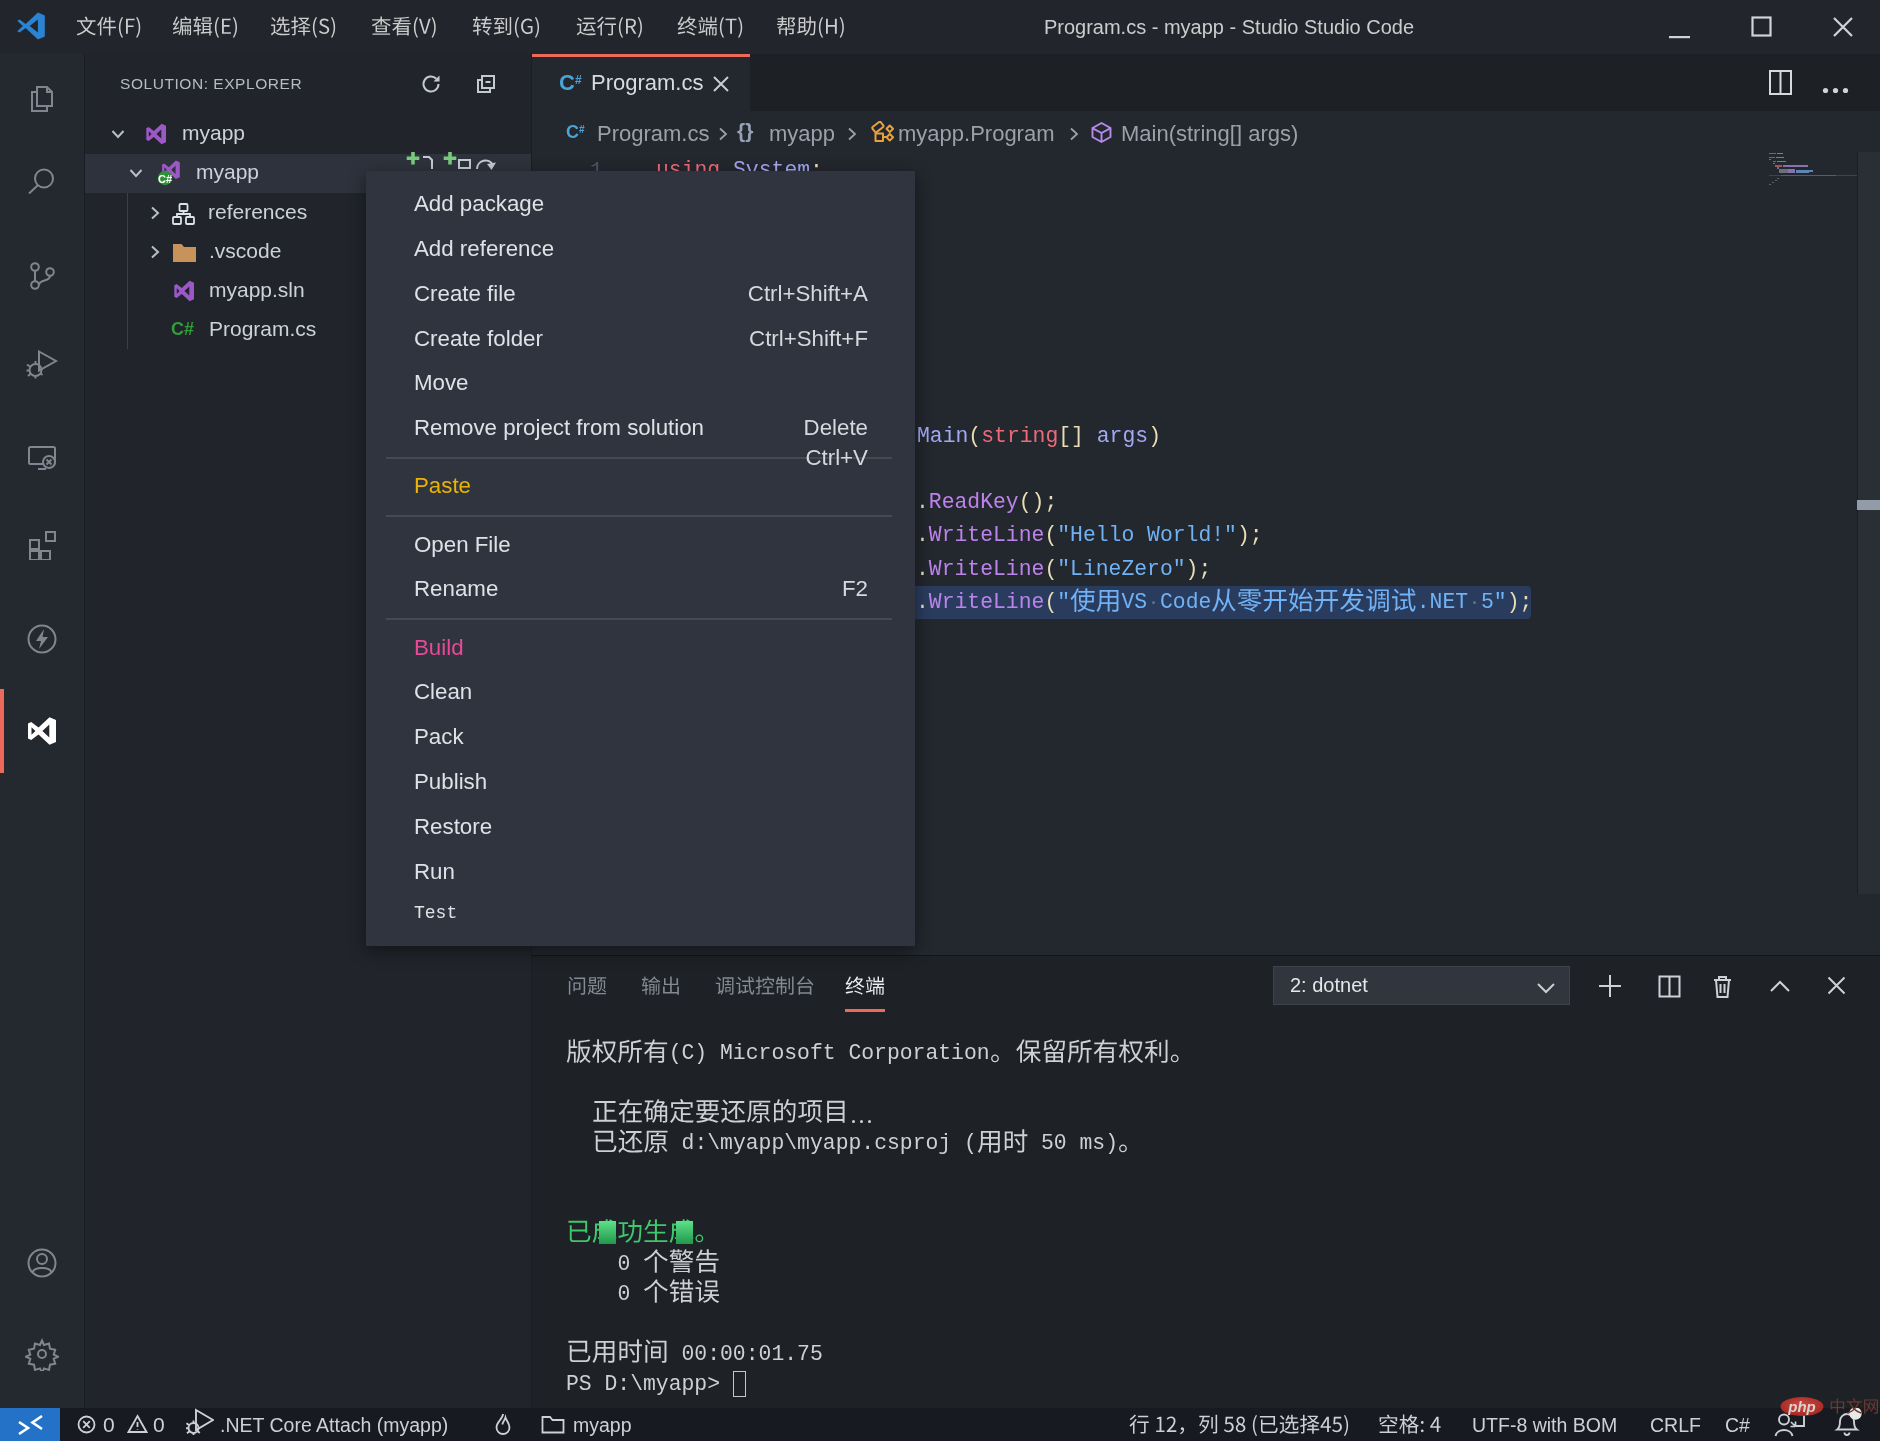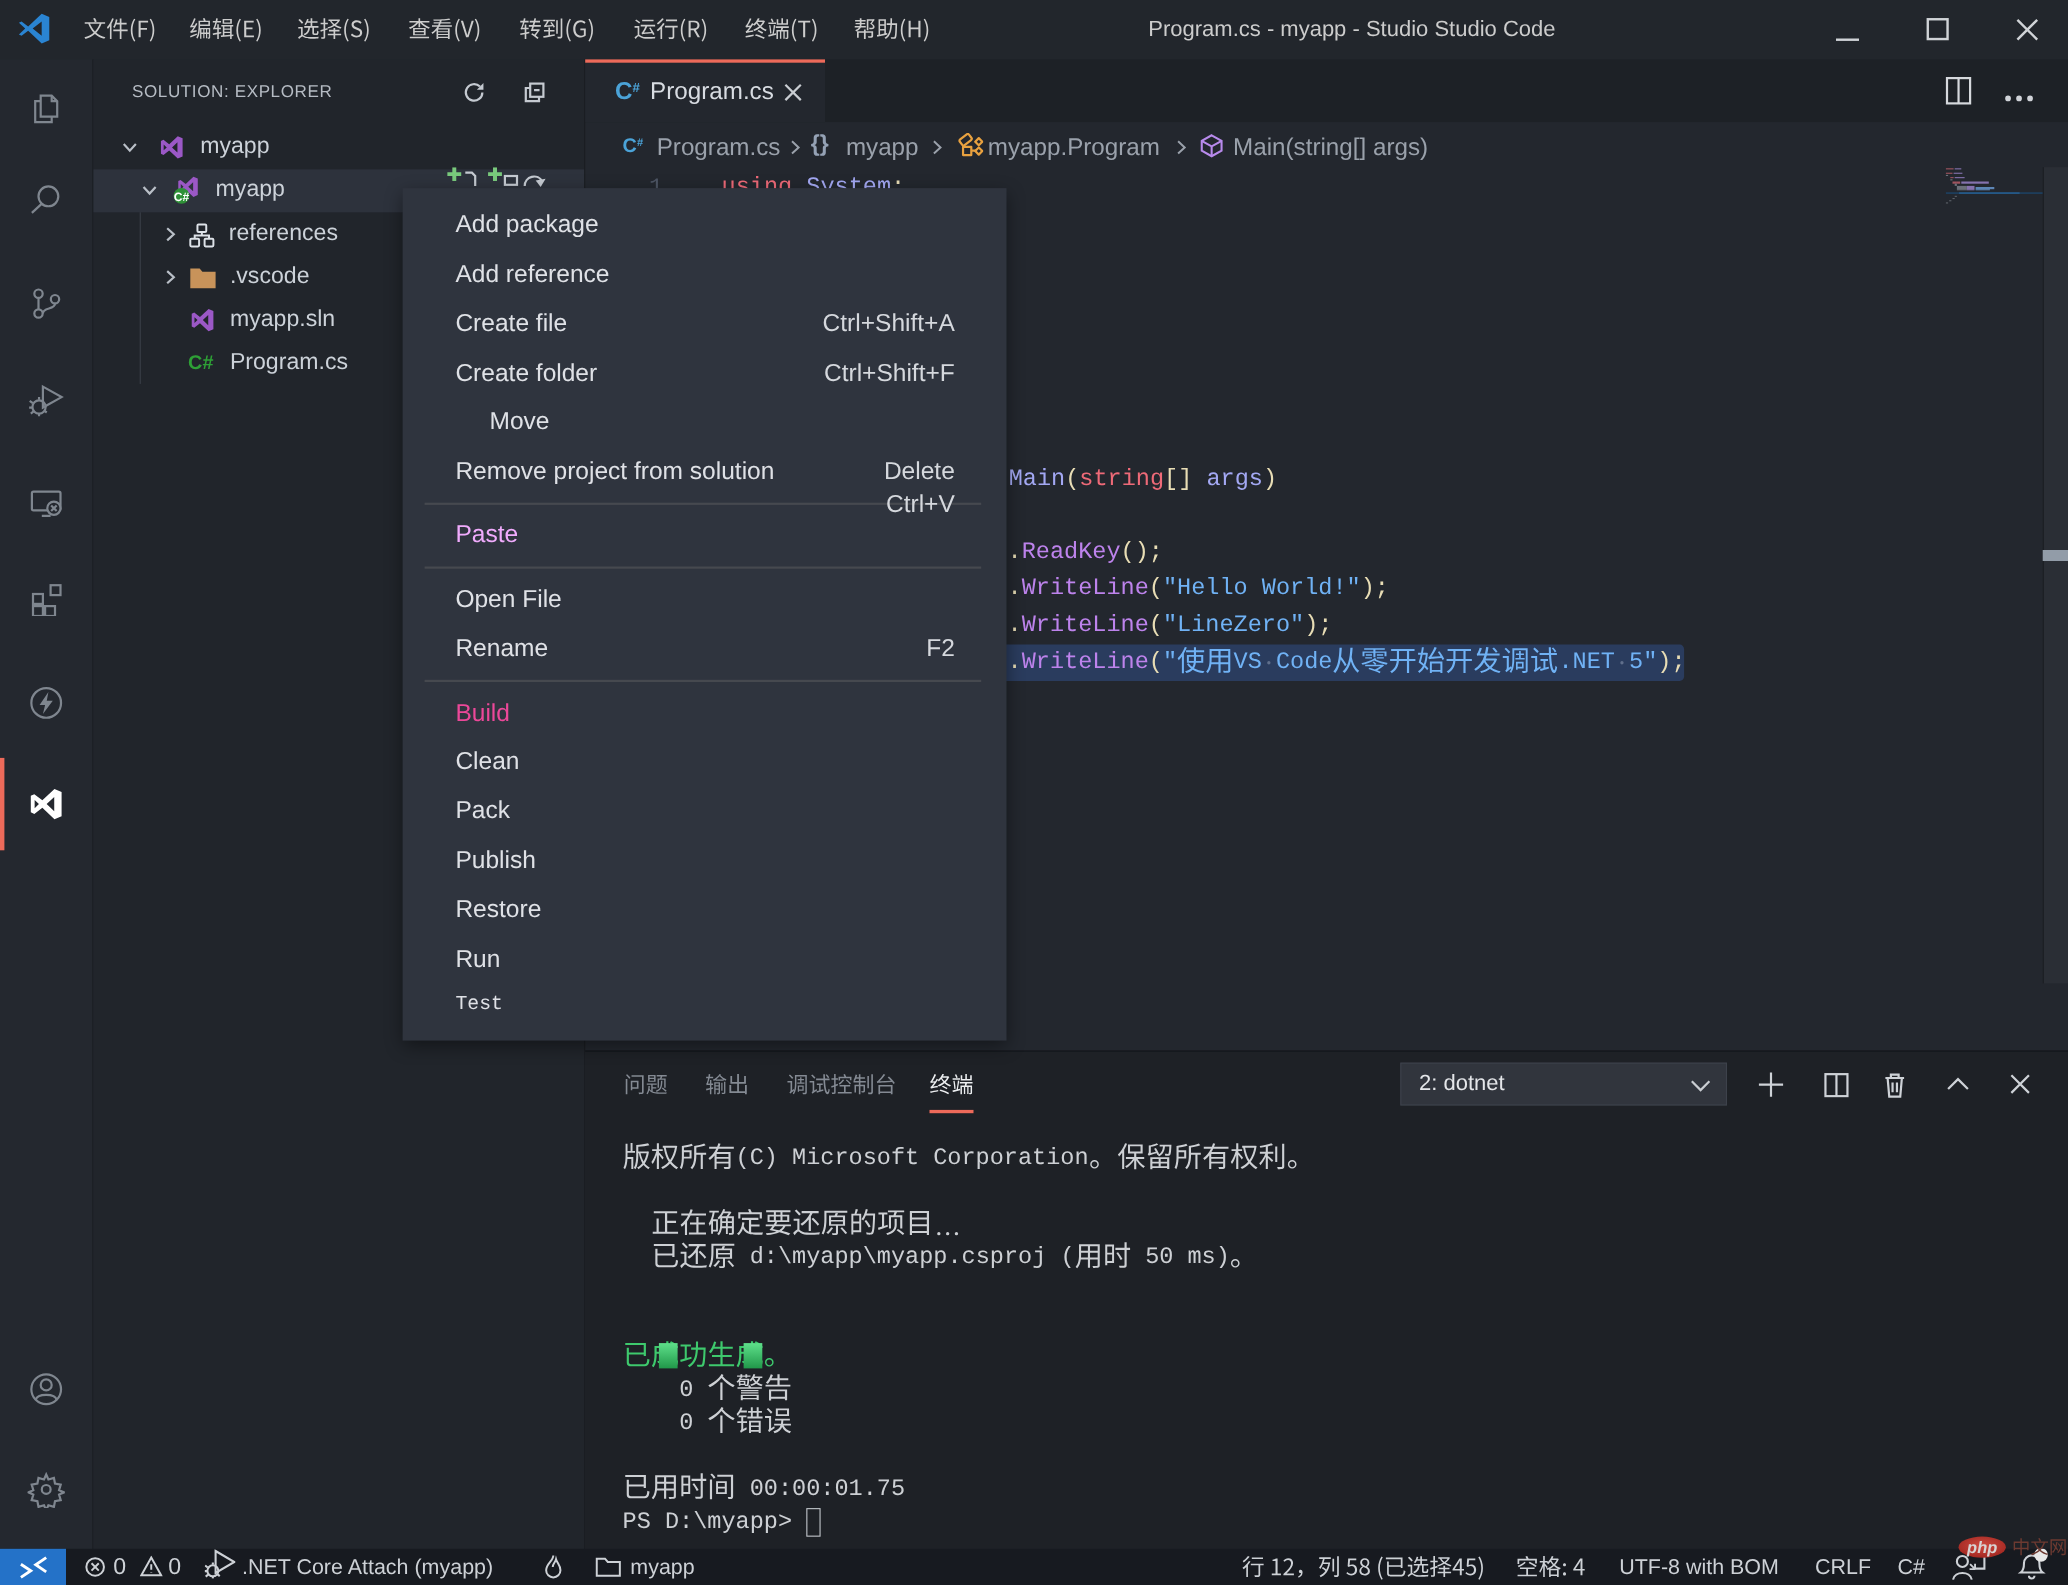--- a/index.html
+++ b/index.html
@@ -445,25 +445,25 @@
     <div style="position:absolute;left:1829px;top:1393.0px;"><svg width="50.4" height="24.3" viewBox="0 -19.5 50.4 24.3">
         <path fill="#6d3a31" d="M7.694400000000001 -14.112000000000002V-11.104800000000001H1.6128000000000002V-3.1248000000000005H2.8728000000000002V-4.1664H7.694400000000001V1.3272000000000002H9.021600000000001V-4.1664H13.860000000000001V-3.2088000000000005H15.153600000000003V-11.104800000000001H9.021600000000001V-14.112000000000002ZM2.8728000000000002 -5.409600000000001V-9.878400000000001H7.694400000000001V-5.409600000000001ZM13.860000000000001 -5.409600000000001H9.021600000000001V-9.878400000000001H13.860000000000001Z M23.9064 -13.826400000000001C24.410400000000003 -13.003200000000001 24.948 -11.877600000000001 25.1496 -11.188800000000002L26.544000000000004 -11.642400000000002C26.3088 -12.331200000000003 25.720800000000004 -13.423200000000001 25.216800000000003 -14.229600000000001ZM17.64 -11.155200000000002V-9.912H20.2608C21.252000000000002 -7.358400000000001 22.5792 -5.1576 24.309600000000003 -3.3600000000000003C22.4616 -1.8144000000000002 20.1936 -0.6720000000000002 17.4048 0.11760000000000001C17.6568 0.42000000000000004 18.060000000000002 1.0080000000000002 18.1944 1.3104000000000002C21.0 0.40320000000000006 23.3352 -0.8064000000000001 25.233600000000003 -2.4528000000000003C27.132 -0.7728000000000002 29.416800000000002 0.47040000000000004 32.172000000000004 1.2264000000000002C32.3904 0.8736000000000002 32.760000000000005 0.3360000000000001 33.04560000000001 0.06720000000000001C30.357600000000005 -0.6048000000000001 28.0728 -1.7976000000000003 26.208000000000002 -3.3768000000000007C27.9048 -5.107200000000001 29.198400000000003 -7.257600000000001 30.172800000000002 -9.912H32.827200000000005V-11.155200000000002ZM25.267200000000003 -4.250400000000001C23.688000000000002 -5.846400000000001 22.4448 -7.761600000000001 21.5712 -9.912H28.744800000000005C27.9048 -7.644000000000001 26.745600000000003 -5.779200000000001 25.267200000000003 -4.250400000000001Z M36.8592 -9.004800000000001C37.6152 -8.080800000000002 38.4384 -6.988800000000001 39.1944 -5.913600000000001C38.556000000000004 -4.1160000000000005 37.665600000000005 -2.6040000000000005 36.4896 -1.4784000000000002C36.7584 -1.3272000000000002 37.2624 -0.9576000000000001 37.464 -0.7728000000000002C38.488800000000005 -1.8480000000000003 39.312000000000005 -3.2088000000000005 39.967200000000005 -4.788C40.5048 -3.9984000000000006 40.958400000000005 -3.2592000000000003 41.2776 -2.6376000000000004L42.10080000000001 -3.4608000000000003C41.6976 -4.1832 41.1096 -5.090400000000001 40.4376 -6.048000000000001C40.908 -7.442400000000001 41.2608 -8.971200000000001 41.5296 -10.617600000000001L40.370400000000004 -10.752000000000002C40.1856 -9.492 39.9336 -8.2992 39.6144 -7.190400000000001C38.9592 -8.064000000000002 38.2872 -8.937600000000002 37.632000000000005 -9.710400000000002ZM41.714400000000005 -8.988000000000001C42.4872 -8.064000000000002 43.293600000000005 -6.972000000000001 44.016000000000005 -5.880000000000001C43.344 -4.032000000000001 42.436800000000005 -2.4864 41.1936 -1.3440000000000003C41.479200000000006 -1.1928 41.9664 -0.8232000000000002 42.1848 -0.6384000000000001C43.260000000000005 -1.7304000000000002 44.1 -3.0912000000000006 44.7552 -4.704000000000001C45.3432 -3.7632000000000003 45.830400000000004 -2.8728000000000002 46.14960000000001 -2.1336000000000004L47.0232 -2.8728000000000002C46.6368 -3.7632000000000003 45.998400000000004 -4.872000000000001 45.2424 -6.014400000000001C45.696000000000005 -7.392000000000001 46.032000000000004 -8.920800000000002 46.284000000000006 -10.584000000000001L45.141600000000004 -10.7184C44.9568 -9.475200000000001 44.7216 -8.2992 44.419200000000004 -7.190400000000001C43.814400000000006 -8.047200000000002 43.176 -8.887200000000002 42.537600000000005 -9.643200000000002ZM35.0784 -13.104000000000003V1.3104000000000002H36.3552V-11.894400000000001H47.712V-0.3360000000000001C47.712 -0.033600000000000005 47.59440000000001 0.05040000000000001 47.275200000000005 0.06720000000000001C46.956 0.08400000000000002 45.8472 0.10080000000000001 44.7384 0.05040000000000001C44.9232 0.3864000000000001 45.141600000000004 0.9576000000000001 45.2256 1.2936C46.7376 1.3104000000000002 47.66160000000001 1.2768000000000002 48.199200000000005 1.0752000000000002C48.753600000000006 0.8736000000000002 48.972 0.47040000000000004 48.972 -0.3360000000000001V-13.104000000000003Z"></path>
       </svg></div>
     <div style="position:absolute;left:366px;top:171px;width:549px;height:775px;background:#2f343e;box-shadow:0 5px 16px rgba(0,0,0,0.45);"></div>
     <span style="position:absolute;left:414px;top:191.2px;font-family:'Liberation Sans';font-size:22.3px;color:#dfe1e6;white-space:pre;">Add package</span>
     <span style="position:absolute;left:414px;top:236.0px;font-family:'Liberation Sans';font-size:22.3px;color:#dfe1e6;white-space:pre;">Add reference</span>
     <span style="position:absolute;left:414px;top:280.8px;font-family:'Liberation Sans';font-size:22.3px;color:#dfe1e6;white-space:pre;">Create file</span>
     <span style="position:absolute;right:1012px;top:280.8px;font-family:'Liberation Sans';font-size:22.3px;color:#d5d8dd;white-space:pre;">Ctrl+Shift+A</span>
     <span style="position:absolute;left:414px;top:325.6px;font-family:'Liberation Sans';font-size:22.3px;color:#dfe1e6;white-space:pre;">Create folder</span>
     <span style="position:absolute;right:1012px;top:325.6px;font-family:'Liberation Sans';font-size:22.3px;color:#d5d8dd;white-space:pre;">Ctrl+Shift+F</span>
-    <span style="position:absolute;left:414px;top:370.4px;font-family:'Liberation Sans';font-size:22.3px;color:#dfe1e6;white-space:pre;margin-left:31px;">Move</span>
+    <span style="position:absolute;left:414px;top:370.4px;font-family:'Liberation Sans';font-size:22.3px;color:#dfe1e6;white-space:pre;">Move</span>
     <span style="position:absolute;left:414px;top:415.2px;font-family:'Liberation Sans';font-size:22.3px;color:#dfe1e6;white-space:pre;">Remove project from solution</span>
     <span style="position:absolute;right:1012px;top:415.2px;font-family:'Liberation Sans';font-size:22.3px;color:#d5d8dd;white-space:pre;">Delete</span>
     <div style="position:absolute;left:386px;top:457.0px;width:506px;height:1.5px;background:#46494f;"></div>
-    <span style="position:absolute;left:414px;top:473.4px;font-family:'Liberation Sans';font-size:22.3px;color:#f0abfc;white-space:pre;">Paste</span>
+    <span style="position:absolute;left:414px;top:473.4px;font-family:'Liberation Sans';font-size:22.3px;color:#eab308;white-space:pre;">Paste</span>
     <span style="position:absolute;right:1012px;top:445px;font-family:'Liberation Sans';font-size:22.3px;color:#d5d8dd;white-space:pre;">Ctrl+V</span>
     <div style="position:absolute;left:386px;top:515.2px;width:506px;height:1.5px;background:#46494f;"></div>
     <span style="position:absolute;left:414px;top:531.6px;font-family:'Liberation Sans';font-size:22.3px;color:#dfe1e6;white-space:pre;">Open File</span>
     <span style="position:absolute;left:414px;top:576.4px;font-family:'Liberation Sans';font-size:22.3px;color:#dfe1e6;white-space:pre;">Rename</span>
     <span style="position:absolute;right:1012px;top:576.4px;font-family:'Liberation Sans';font-size:22.3px;color:#d5d8dd;white-space:pre;">F2</span>
     <div style="position:absolute;left:386px;top:618.2px;width:506px;height:1.5px;background:#46494f;"></div>
     <span style="position:absolute;left:414px;top:634.6px;font-family:'Liberation Sans';font-size:22.3px;color:#ec4899;white-space:pre;">Build</span>
     <span style="position:absolute;left:414px;top:679.4px;font-family:'Liberation Sans';font-size:22.3px;color:#dfe1e6;white-space:pre;">Clean</span>
     <span style="position:absolute;left:414px;top:724.2px;font-family:'Liberation Sans';font-size:22.3px;color:#dfe1e6;white-space:pre;">Pack</span>
     <span style="position:absolute;left:414px;top:769.0px;font-family:'Liberation Sans';font-size:22.3px;color:#dfe1e6;white-space:pre;">Publish</span>

